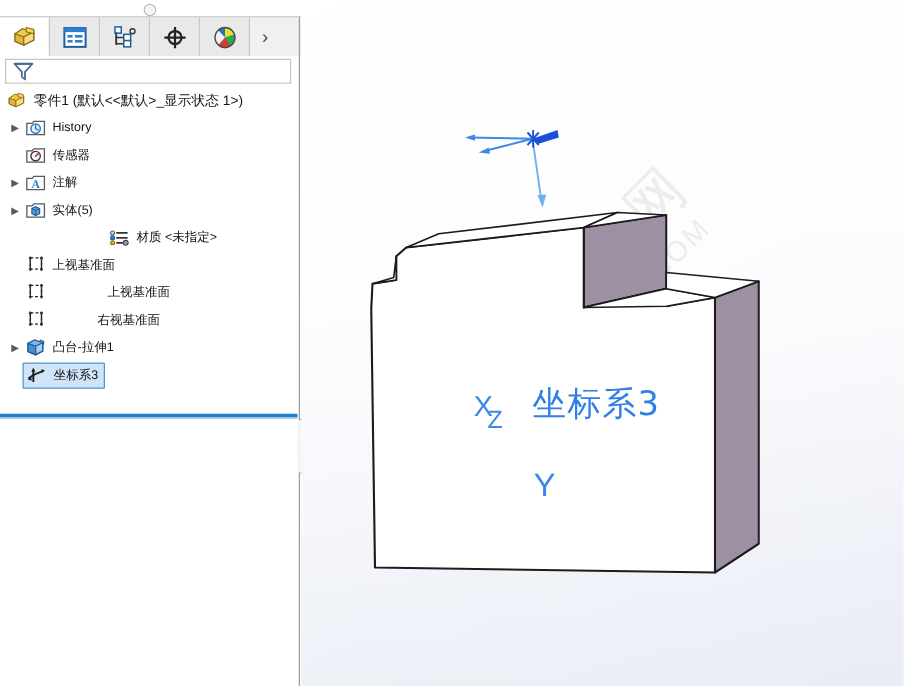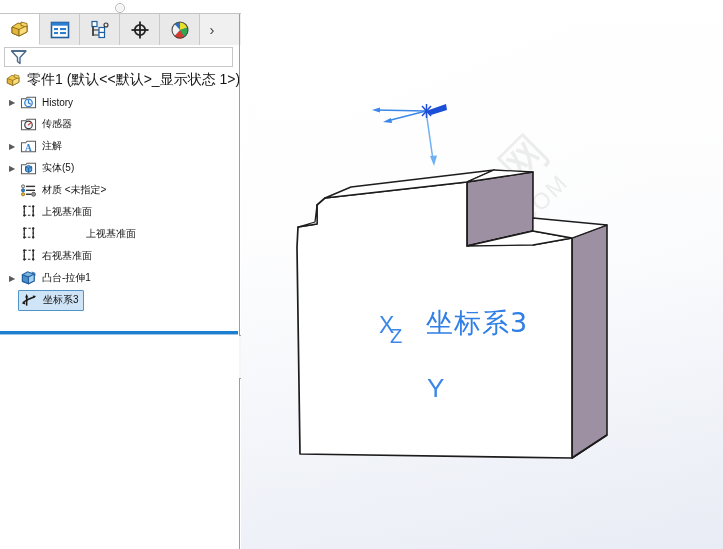--- a/index.html
+++ b/index.html
@@ -83,21 +83,21 @@
   .tree-row .arrow{
     width:14px;min-width:14px;display:flex;align-items:center;justify-content:center;
     color:#5a5a5a;font-size:8px;cursor:pointer;
   }
   .tree-row .ico{
     width:19px;min-width:19px;height:18px;display:flex;align-items:center;justify-content:center;
   }
   .tree-row .lbl{
     padding-left:4px;font-size:10px;color:#141414;letter-spacing:0px;
   }
-  .tree-row.root .lbl{font-size:14px;}
+  .tree-row.root .lbl{font-size:11px;}
   .tree-row.sel .selbox{
     display:inline-flex;align-items:center;
     background:#cfe4f7;border:1px solid #4f93c9;border-radius:1px;
     padding:0 4px 0 0;height:19px;margin-left:-1px;
   }
   .tree-row.sel .selbox .ico{margin-left:1px;}
 
   
   #tree-divider{
     position:absolute;left:0;top:331px;width:238px;height:3px;background:#1c7fd0;
@@ -299,21 +299,21 @@
           <svg width="17" height="15" viewBox="0 0 18 16">
             <path d="M1.5 4 L6 4 L7.5 2.3 L16.5 2.3 L16.5 13.5 L1.5 13.5 Z" fill="#fdfdfd" stroke="#5a5a5a" stroke-width="1.1"></path>
             <path d="M5.8 6.2 L9 4.7 L12.4 6.2 L12.4 10.6 L9 12.2 L5.8 10.6 Z" fill="#5aa0dc" stroke="#1f5f9e" stroke-width="1"></path>
             <path d="M5.8 6.2 L9 7.8 L12.4 6.2" fill="none" stroke="#1f5f9e" stroke-width="0.9"></path>
             <path d="M9 7.8 L9 12.2" fill="none" stroke="#1f5f9e" stroke-width="0.9"></path>
           </svg>
         </span>
         <span class="lbl">实体(5)</span>
       </div>
 
-      <div class="tree-row" style="padding-left:19px;">
+      <div class="tree-row" style="padding-left:19px;justify-content:center;">
         <span class="ico">
           <svg width="17" height="15" viewBox="0 0 18 16">
             <circle cx="3.2" cy="3.6" r="1.7" fill="#d8d8d8" stroke="#5a5a5a" stroke-width="0.9"></circle>
             <circle cx="3.2" cy="7.8" r="1.7" fill="#2f7fd0" stroke="#1f5f9e" stroke-width="0.9"></circle>
             <circle cx="3.2" cy="12" r="1.7" fill="#e8b92a" stroke="#8a6d1b" stroke-width="0.9"></circle>
             <line x1="6.3" y1="3.6" x2="16" y2="3.6" stroke="#333" stroke-width="1.5"></line>
             <line x1="6.3" y1="7.8" x2="16" y2="7.8" stroke="#333" stroke-width="1.5"></line>
             <line x1="6.3" y1="12" x2="12" y2="12" stroke="#333" stroke-width="1.5"></line>
             <circle cx="14.4" cy="12" r="2.1" fill="#9a9a9a" stroke="#444" stroke-width="0.9"></circle>
           </svg>
@@ -344,21 +344,21 @@
             <line x1="14" y1="1.3" x2="14" y2="13.6" stroke="#2a2a2a" stroke-width="1.2"></line>
             <line x1="3.2" y1="2.5" x2="5.8" y2="2.5" stroke="#2a2a2a" stroke-width="1.2"></line>
             <line x1="3.2" y1="12" x2="5.8" y2="12" stroke="#2a2a2a" stroke-width="1.2"></line>
             <line x1="12.7" y1="2.5" x2="15.3" y2="2.5" stroke="#2a2a2a" stroke-width="1.2"></line>
             <line x1="12.7" y1="12" x2="15.3" y2="12" stroke="#2a2a2a" stroke-width="1.2"></line>
           </svg>
         </span>
         <span class="lbl">上视基准面</span>
       </div>
 
-      <div class="tree-row" style="padding-left:19px;">
+      <div class="tree-row" style="padding-left:19px;gap:36px;">
         <span class="ico">
           <svg width="17" height="16" viewBox="0 0 18 17">
             <path d="M4.5 2.5 L14 2.5 L14 12 L4.5 12 Z" fill="none" stroke="#2a2a2a" stroke-width="1.1" stroke-dasharray="2.6 1.8"></path>
             <line x1="4.5" y1="1.3" x2="4.5" y2="13.6" stroke="#2a2a2a" stroke-width="1.2"></line>
             <line x1="14" y1="1.3" x2="14" y2="13.6" stroke="#2a2a2a" stroke-width="1.2"></line>
             <line x1="3.2" y1="2.5" x2="5.8" y2="2.5" stroke="#2a2a2a" stroke-width="1.2"></line>
             <line x1="3.2" y1="12" x2="5.8" y2="12" stroke="#2a2a2a" stroke-width="1.2"></line>
             <line x1="12.7" y1="2.5" x2="15.3" y2="2.5" stroke="#2a2a2a" stroke-width="1.2"></line>
             <line x1="12.7" y1="12" x2="15.3" y2="12" stroke="#2a2a2a" stroke-width="1.2"></line>
           </svg>

